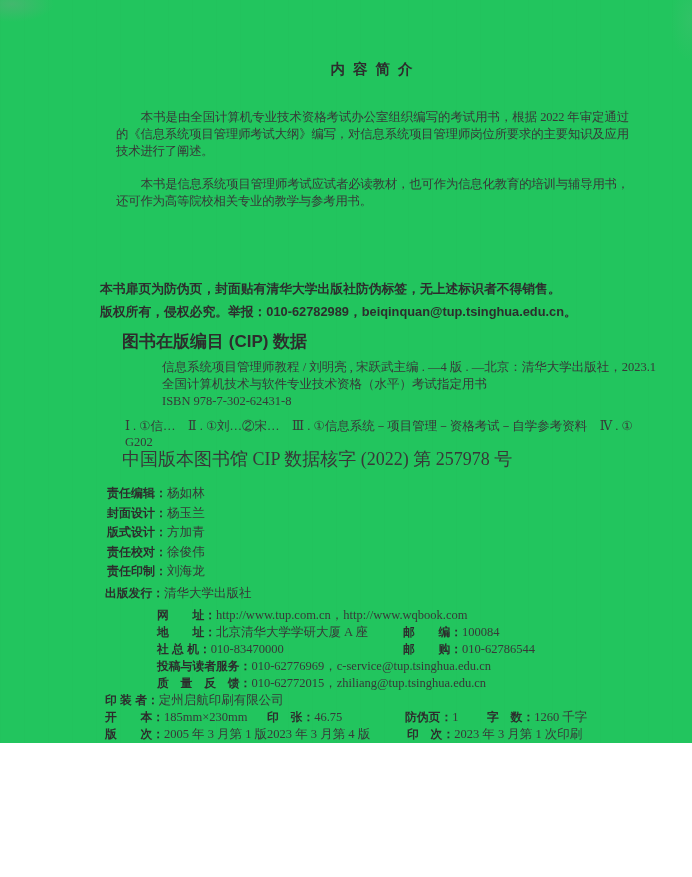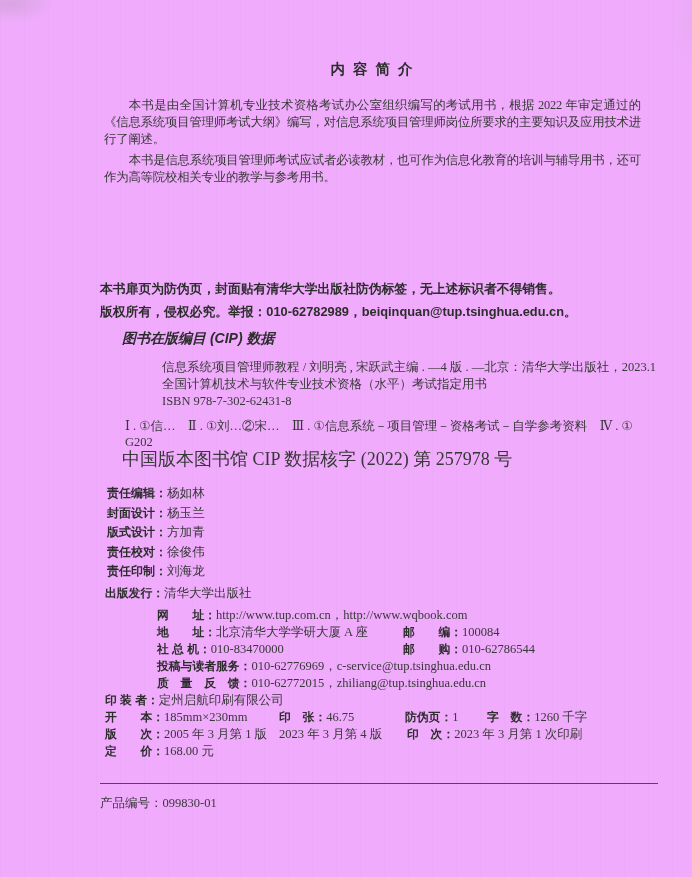--- a/index.html
+++ b/index.html
@@ -1,20 +1,20 @@
 <!DOCTYPE html>
 <html><head>
 <meta charset="utf-8">
 <style>
   html, body { margin: 0; padding: 0; background: #ffffff; }
   .page {
     position: relative;
     width: 692px;
-    height: 877px;
-    background: #f0abfc;
+    height: 743px;
+    background: #22c55e;
     overflow: hidden;
     font-family: "Liberation Serif", "DejaVu Serif", serif;
     color: #3a3a3a;
   }
   
   .page::before {
     content: "";
     position: absolute; inset: 0;
     background:
       radial-gradient(60px 26px at 12px 4px, rgba(150,150,150,0.28), rgba(150,150,150,0) 70%),
@@ -27,42 +27,42 @@
     font-weight: 700;
     color: #2d2d2d;
   }
   .song { font-family: "Liberation Serif", "DejaVu Serif", serif; color: #383838; }
 
   .abs { position: absolute; left: 100px; width: 545px; }
 
   .title-block { top: 60px; text-align: center; font-size: 14.5px; letter-spacing: 2px; }
 
   .intro-block { top: 93px; font-size: 12.4px; line-height: 17px; text-align: justify; letter-spacing: -0.2px; }
-  .intro-block p { margin: 4px; text-indent: 2em; }
+  .intro-block p { margin: 16px; text-indent: 2em; }
 
   .notice-block { top: 277px; font-size: 12.8px; line-height: 23px; }
 
-  .cip-heading { top: 330px; left: 122px; width: 520px; font-size: 14px; font-style: italic; }
+  .cip-heading { top: 330px; left: 122px; width: 520px; font-size: 17px; }
   .cip-lines { top: 359px; left: 122px; width: 525px; font-size: 12.5px; line-height: 17px; margin-left: 40px; }
   .cip-roman { top: 418px; left: 125px; width: 525px; font-size: 12.5px; }
   .cip-check { top: 447px; left: 122px; width: 525px; font-size: 18px; }
 
   .credits-block { top: 484px; left: 107px; font-size: 12.6px; }
   .crow { height: 19.6px; line-height: 19.6px; }
   .crow .hei { font-size: 12px; }
 
   .pub-block { top: 585px; left: 105px; width: 545px; font-size: 12.5px; }
   .prow { position: relative; height: 17px; line-height: 17px; white-space: nowrap; }
   .prow.first { height: 22px; }
   .prow .hei { font-size: 11.8px; }
   .ind { padding-left: 52px; }
   .col2 { position: absolute; left: 298px; top: 0; }
   .seg { position: absolute; top: 0; }
   .seg.p0 { left: 0; }
-  .seg.pa { left: 174px; }
+  .seg.pa { left: 162px; }
   .seg.pb { left: 300px; }
   .seg.pc { left: 382px; }
   .seg.pd { left: 302px; }
 
   .rule { position: absolute; top: 783px; left: 100px; width: 558px; height: 0; border-top: 1.6px solid #4c4c4c; }
   .product-block { top: 795px; font-size: 12.5px; }
 </style>
 </head>
 <body>
 

